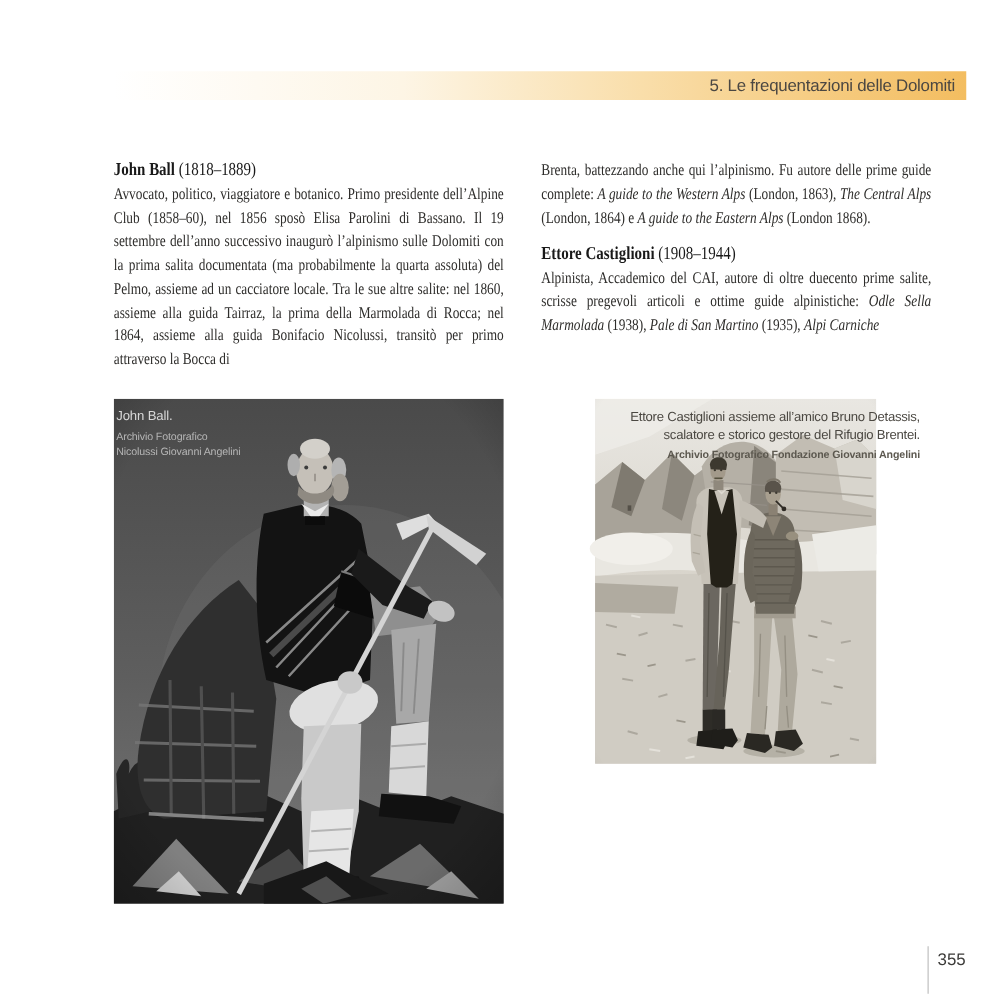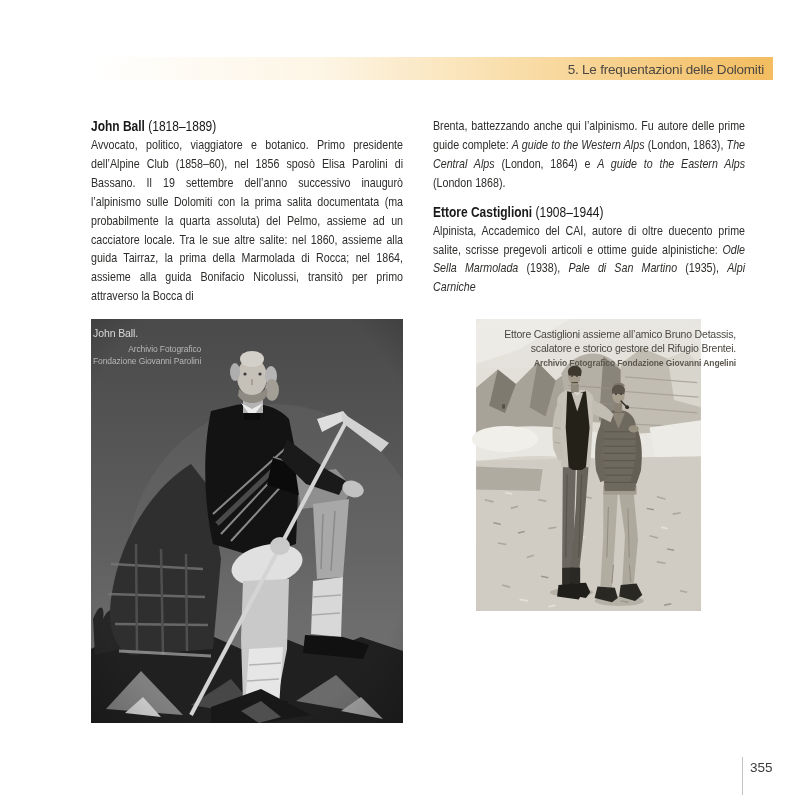--- a/index.html
+++ b/index.html
@@ -7,39 +7,39 @@
         font-family:"Liberation Sans",sans-serif;border-radius:11px;}
 
   
   .header-bar{position:absolute;left:91px;top:57px;width:682px;height:23px;box-sizing:border-box;
     background:linear-gradient(to right, rgba(243,189,96,0) 0%, rgba(247,215,150,0.25) 34%,
                rgba(248,216,155,0.85) 62%, #f3bd60 100%);
     text-align:right;padding-right:9px;line-height:23px;}
   .header-bar span{font-size:13.5px;color:#4b4742;letter-spacing:-0.2px;}
 
   
-  .col{position:absolute;top:117px;}
+  .col{position:absolute;top:127px;font-family:Liberation Serif, serif;}
   #col-left{left:91px;}
   #col-right{left:433px;}
   .col-inner{width:380px;transform:scaleX(0.8211);transform-origin:0 0;
     font-size:13px;line-height:18.9px;color:#2e2d2b;text-align:justify;}
   .col-heading{font-size:14.6px;line-height:19px;color:#191919;text-align:left;}
   .heading2{margin-top:10px;}
   .body-para{margin:0;}
   .it{font-style:italic;}
   .bd{font-weight:bold;}
 
   
   .photo{position:absolute;top:319px;margin:0;padding:0;}
   #photo-left{left:91px;width:312px;height:404px;}
   #photo-right{left:433px;width:311px;height:292px;}
   .photo svg{display:block;width:100%;height:100%;}
   .cap-left{position:absolute;top:8px;left:2px;text-align:left;}
   .cap-left .cap-title{font-size:10.5px;color:#d8d8d8;letter-spacing:-0.1px;}
-  .cap-left .cap-credit{margin-top:5px;font-size:8.5px;line-height:11.5px;color:#b6b6b6;letter-spacing:-0.1px;text-align:right;}
+  .cap-left .cap-credit{margin-top:5px;font-size:8.5px;line-height:11.5px;color:#b6b6b6;letter-spacing:-0.1px;}
   .cap-right{position:absolute;top:8px;right:8px;text-align:right;}
   .cap-right .cap-line{font-size:10.5px;line-height:14px;color:#4b4842;letter-spacing:-0.2px;}
   .cap-right .cap-credit{margin-top:3px;font-size:8.5px;font-weight:bold;color:#5c584f;letter-spacing:-0.1px;text-align:right;}
 
   
   .footer-rule{position:absolute;left:742px;top:757px;width:1px;height:38px;background:#c2c2c2;}
   .page-number{position:absolute;left:750px;top:760px;font-size:13.5px;color:#3c3b39;}
 </style>
 </head>
 <body>
@@ -147,21 +147,21 @@
       <g>
         <polygon points="120,388 170,370 220,396 170,404 120,404" fill="#181818"></polygon>
         <polygon points="150,392 170,382 190,398 168,404" fill="#4f4f4f"></polygon>
       </g>
       <rect x="0" y="0" width="312" height="404" fill="url(#vigL)"></rect>
     </svg>
     <figcaption class="cap-left">
       <div class="cap-title">John Ball.</div>
       <div class="cap-credit">
         <div>Archivio Fotografico</div>
-        <div>Fondazione Giovanni Parolini</div>
+        <div>Nicolussi Giovanni Angelini</div>
       </div>
     </figcaption>
   </figure>
 
   <figure class="photo" id="photo-right">
     <svg viewBox="0 0 311 404" aria-hidden="true">
       <defs>
         <linearGradient id="bgR" x1="0" y1="0" x2="0" y2="1">
           <stop offset="0" stop-color="#e9e7e2"></stop>
             <stop offset="0.5" stop-color="#d8d4cb"></stop>

